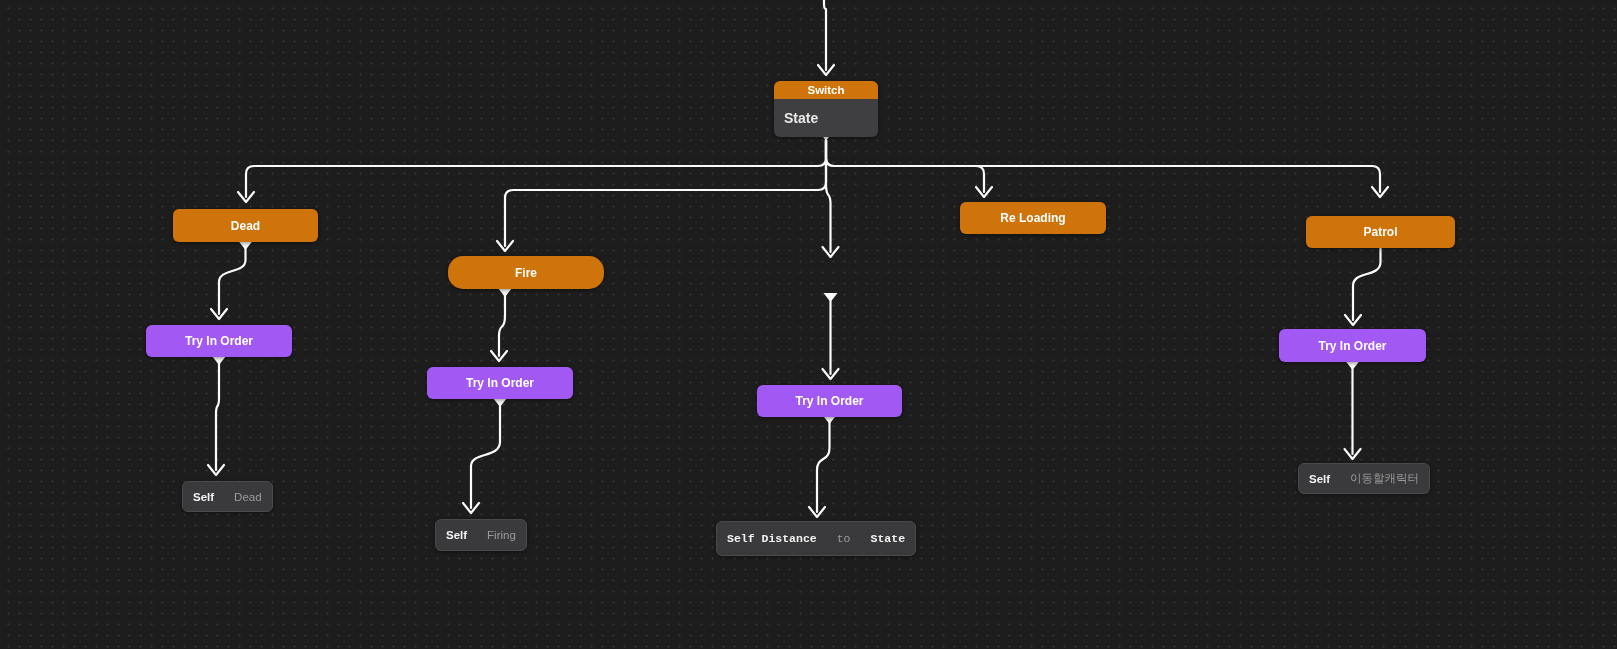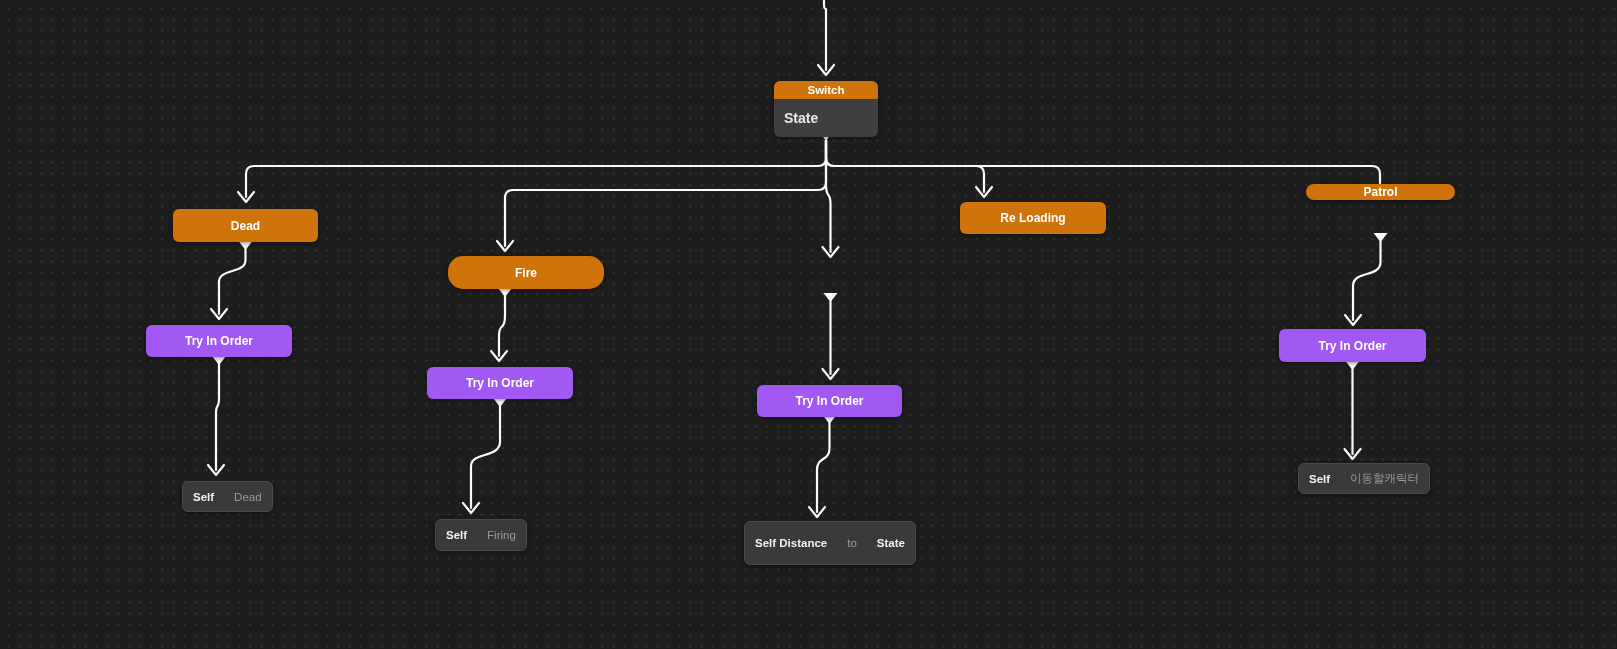--- a/index.html
+++ b/index.html
@@ -81,21 +81,21 @@
 
   <div class="node action" style="left:173px;top:209px;width:145px;height:33px;">
     <span>Dead</span>
   </div>
   <div class="node action" style="left:448px;top:256px;width:156px;height:33px;border-radius:15px;">
     <span>Fire</span>
   </div>
   <div class="node action" style="left:912px;top:202px;width:146px;height:32px;margin-left:48px;">
     <span>Re Loading</span>
   </div>
-  <div class="node action" style="left:1306px;top:184px;width:149px;height:16px;border-radius:16px;">
+  <div class="node action" style="left:1306px;top:216px;width:149px;height:32px;">
     <span>Patrol</span>
   </div>
 
   <div class="node composite" style="left:146px;top:325px;width:146px;height:32px;">
     <span>Try In Order</span>
   </div>
   <div class="node composite" style="left:427px;top:367px;width:146px;height:32px;">
     <span>Try In Order</span>
   </div>
   <div class="node composite" style="left:757px;top:385px;width:145px;height:32px;">
@@ -106,21 +106,21 @@
   </div>
 
   <div class="node leaf" style="left:182px;top:481px;height:31px;">
     <span class="k">Self</span>
     <span class="v">Dead</span>
   </div>
   <div class="node leaf" style="left:435px;top:519px;height:32px;">
     <span class="k">Self</span>
     <span class="v">Firing</span>
   </div>
-  <div class="node leaf" style="left:744px;top:521px;height:44px;">
+  <div class="node leaf" style="left:716px;top:521px;height:35px;font-family:Liberation Mono, monospace;">
     <span class="k">Self Distance</span>
     <span class="v">to</span>
     <span class="k">State</span>
   </div>
   <div class="node leaf" style="left:1298px;top:463px;height:31px;">
     <span class="k">Self</span>
     <span class="v">이동할캐릭터</span>
   </div>
 
 </div>

